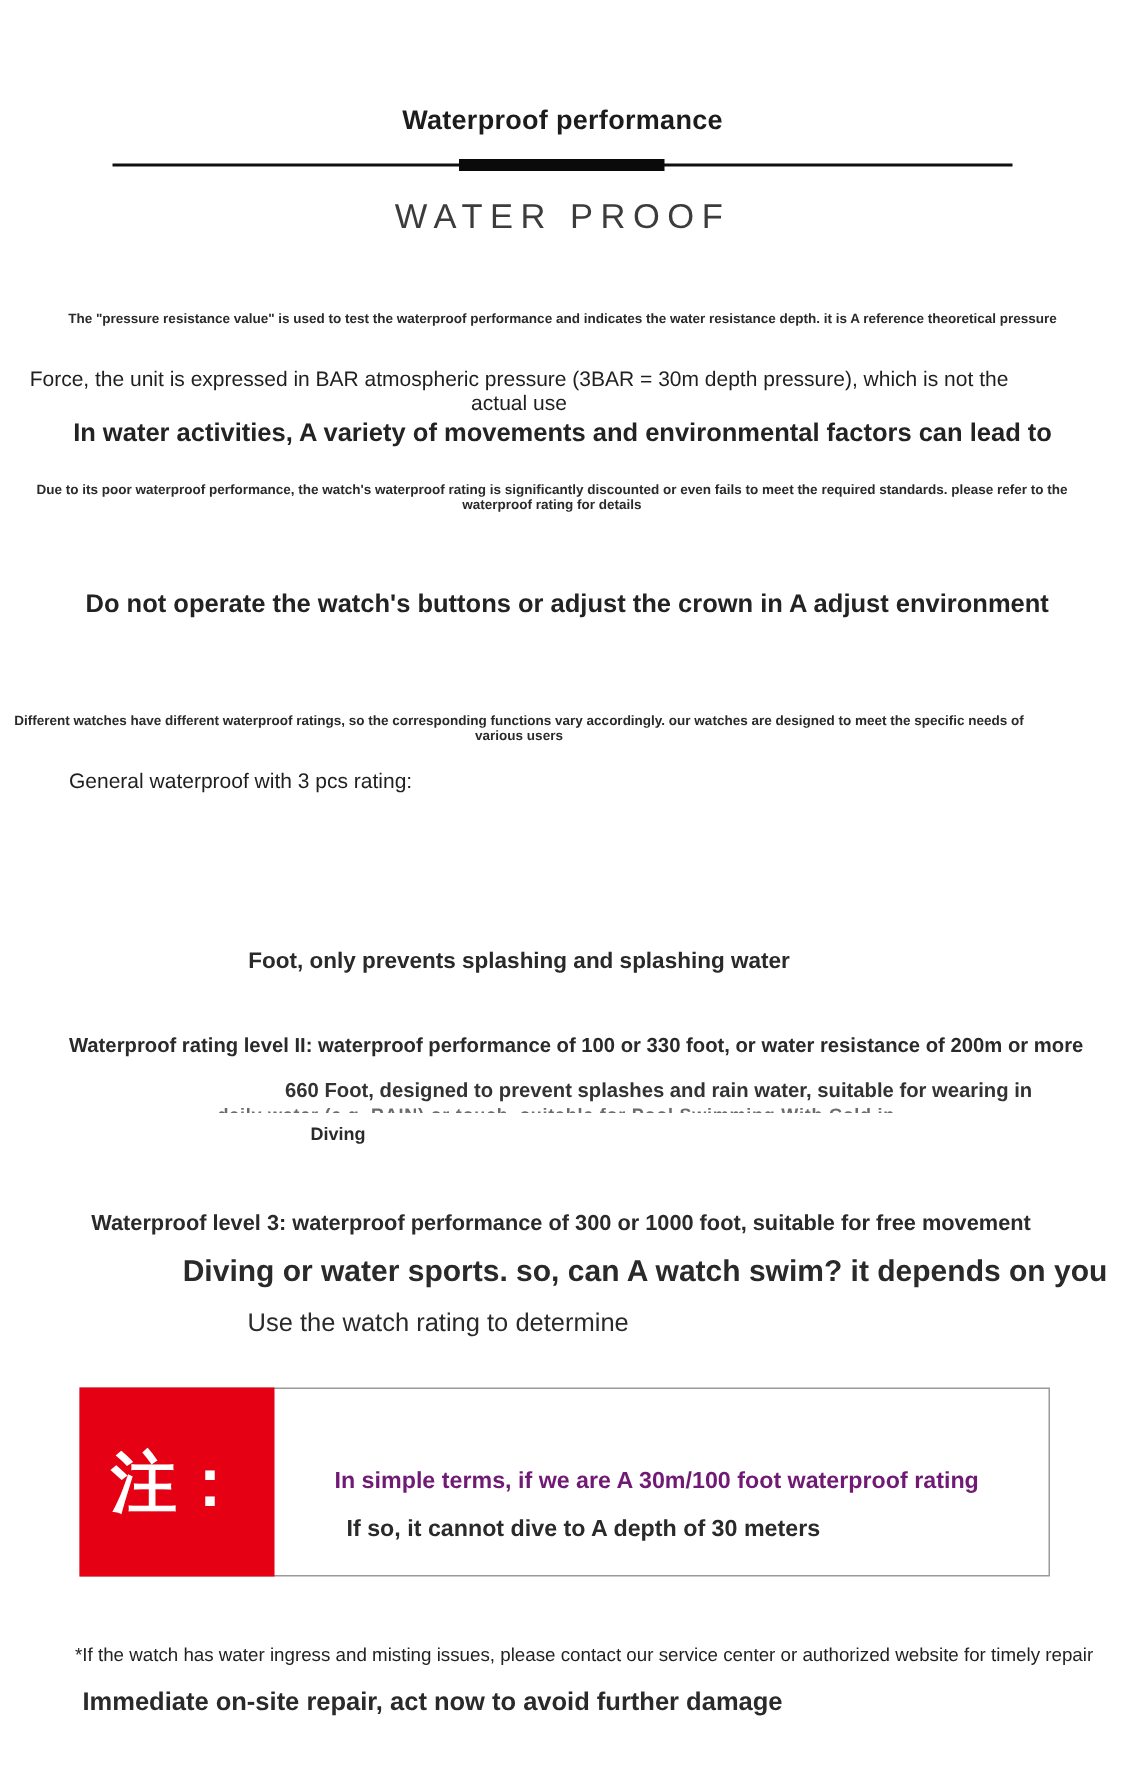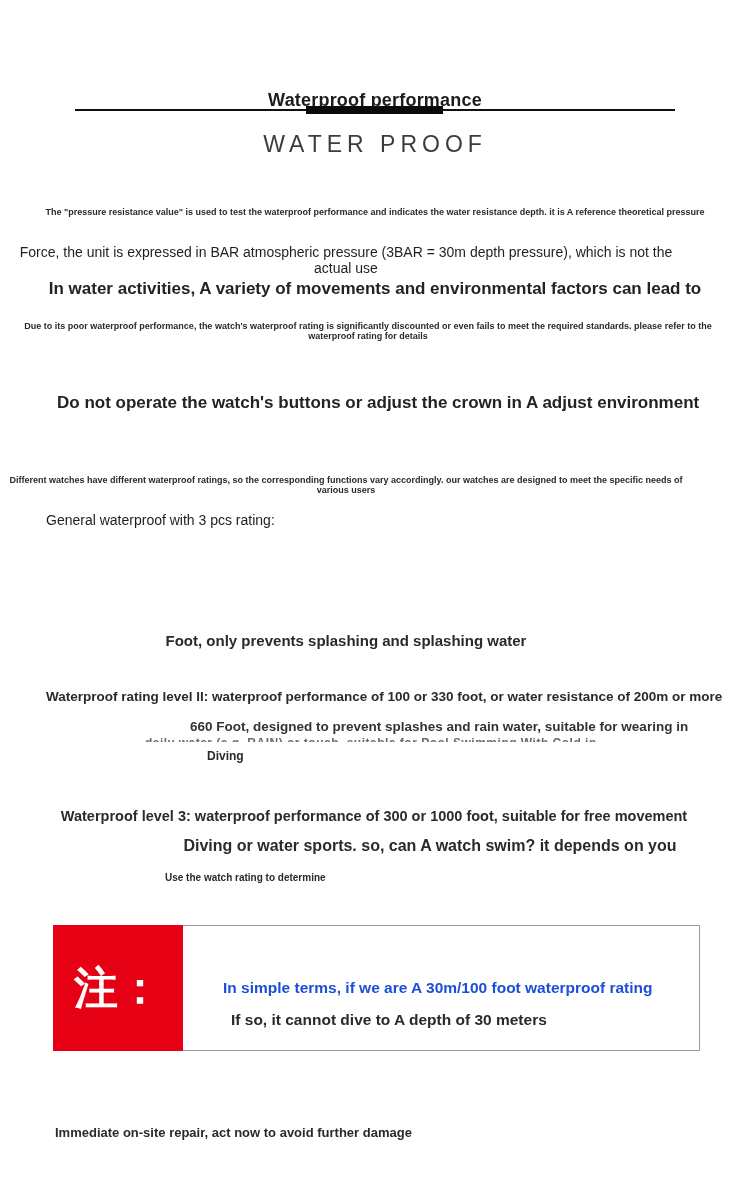--- a/index.html
+++ b/index.html
@@ -12,21 +12,21 @@
     background: #ffffff;
     overflow: hidden;
     margin: 0 auto;
   }
   .abs { position: absolute; }
 
   
   .main-title {
     top: 70px; left: 0; width: 750px;
     font-size: 18px; font-weight: 700; color: #1c1c1c;
-    text-align: center; letter-spacing: 0.2px; margin-top: 20px;
+    text-align: center; letter-spacing: 0.2px;
   }
   .divider-thin {
     top: 109px; left: 75px; width: 600px; height: 2px;
     background: #101010;
   }
   .divider-thick {
     top: 106px; left: 306px; width: 137px; height: 8px;
     background: #0a0a0a;
   }
   .sub-title {
@@ -56,43 +56,43 @@
   .r1b { top: 632px; left: 0; width: 692px; text-align: center; }
   .r2a { top: 689px; left: 46px; }
   .r2b { top: 719px; left: 190px; font-size: 13.5px; font-weight: 600; color: #333; }
   .r2c {
     top: 736px; left: 145px; width: 500px; height: 6px;
     overflow: hidden; font-size: 12px; font-weight: 600; color: #6b6b6b;
     letter-spacing: 0.5px;
   }
   .r2d { top: 749px; left: 207px; font-size: 12px; }
   .r3a { top: 808px; left: 0; width: 748px; text-align: center; font-size: 14.5px; }
-  .r3b { top: 837px; left: 110px; width: 640px; text-align: center; font-size: 16px; }
-  .r3c { top: 872px; left: 165px; font-size: 10px; font-weight: 700; color: #2a2a2a; }
+  .r3b { top: 837px; left: 110px; width: 640px; text-align: center; font-size: 20px; }
+  .r3c { top: 872px; left: 165px; font-size: 17px; font-weight: 400; color: #2a2a2a; }
 
   
   .note-box {
     top: 925px; left: 53px; width: 647px; height: 126px;
     border: 1px solid #9a9a9a;
     background: #ffffff;
   }
   .note-badge {
     position: absolute; left: -1px; top: -1px; bottom: -1px; width: 130px;
     background: #e60014;
     display: flex; align-items: center; justify-content: center;
     color: #ffffff; font-size: 44px; font-weight: 700;
     font-family: "DejaVu Sans", "Liberation Sans", sans-serif;
   }
   .n1 { position: absolute; top: 22px; left: 147px; font-size: 12.5px; font-weight: 700; color: #333; }
-  .n2 { position: absolute; top: 53px; left: 169px; font-size: 15.5px; font-weight: 700; color: #1d4ed8; }
+  .n2 { position: absolute; top: 53px; left: 169px; font-size: 15.5px; font-weight: 700; color: #701a75; }
   .n3 { position: absolute; top: 85px; left: 177px; font-size: 15.5px; font-weight: 700; color: #2a2a2a; }
 
   
   .f1 { top: 1096px; left: 50px; font-size: 12.5px; font-weight: 500; color: #222; }
-  .f2 { top: 1125px; left: 55px; font-size: 13px; font-weight: 700; color: #2a2a2a; }
+  .f2 { top: 1125px; left: 55px; font-size: 17px; font-weight: 700; color: #2a2a2a; }
 </style>
 </head>
 <body>
 
 <div class="page">
 
   <div class="abs main-title">Waterproof performance</div>
 
   <div class="abs divider-thin"></div>
   <div class="abs divider-thick"></div>
@@ -117,15 +117,16 @@
   <div class="abs t-bold-sm r3a">Waterproof level 3: waterproof performance of 300 or 1000 foot, suitable for free movement</div>
   <div class="abs t-bold-md r3b">Diving or water sports. so, can A watch swim? it depends on you</div>
   <div class="abs r3c">Use the watch rating to determine</div>
 
   <div class="abs note-box">
     <div class="note-badge">注：</div>
     <div class="n2">In simple terms, if we are A 30m/100 foot waterproof rating</div>
     <div class="n3">If so, it cannot dive to A depth of 30 meters</div>
   </div>
 
+  <div class="abs f1">*If the watch has water ingress and misting issues, please contact our service center or authorized website for timely repair</div>
   <div class="abs f2">Immediate on-site repair, act now to avoid further damage</div>
 
 </div>
 
 </body></html>

